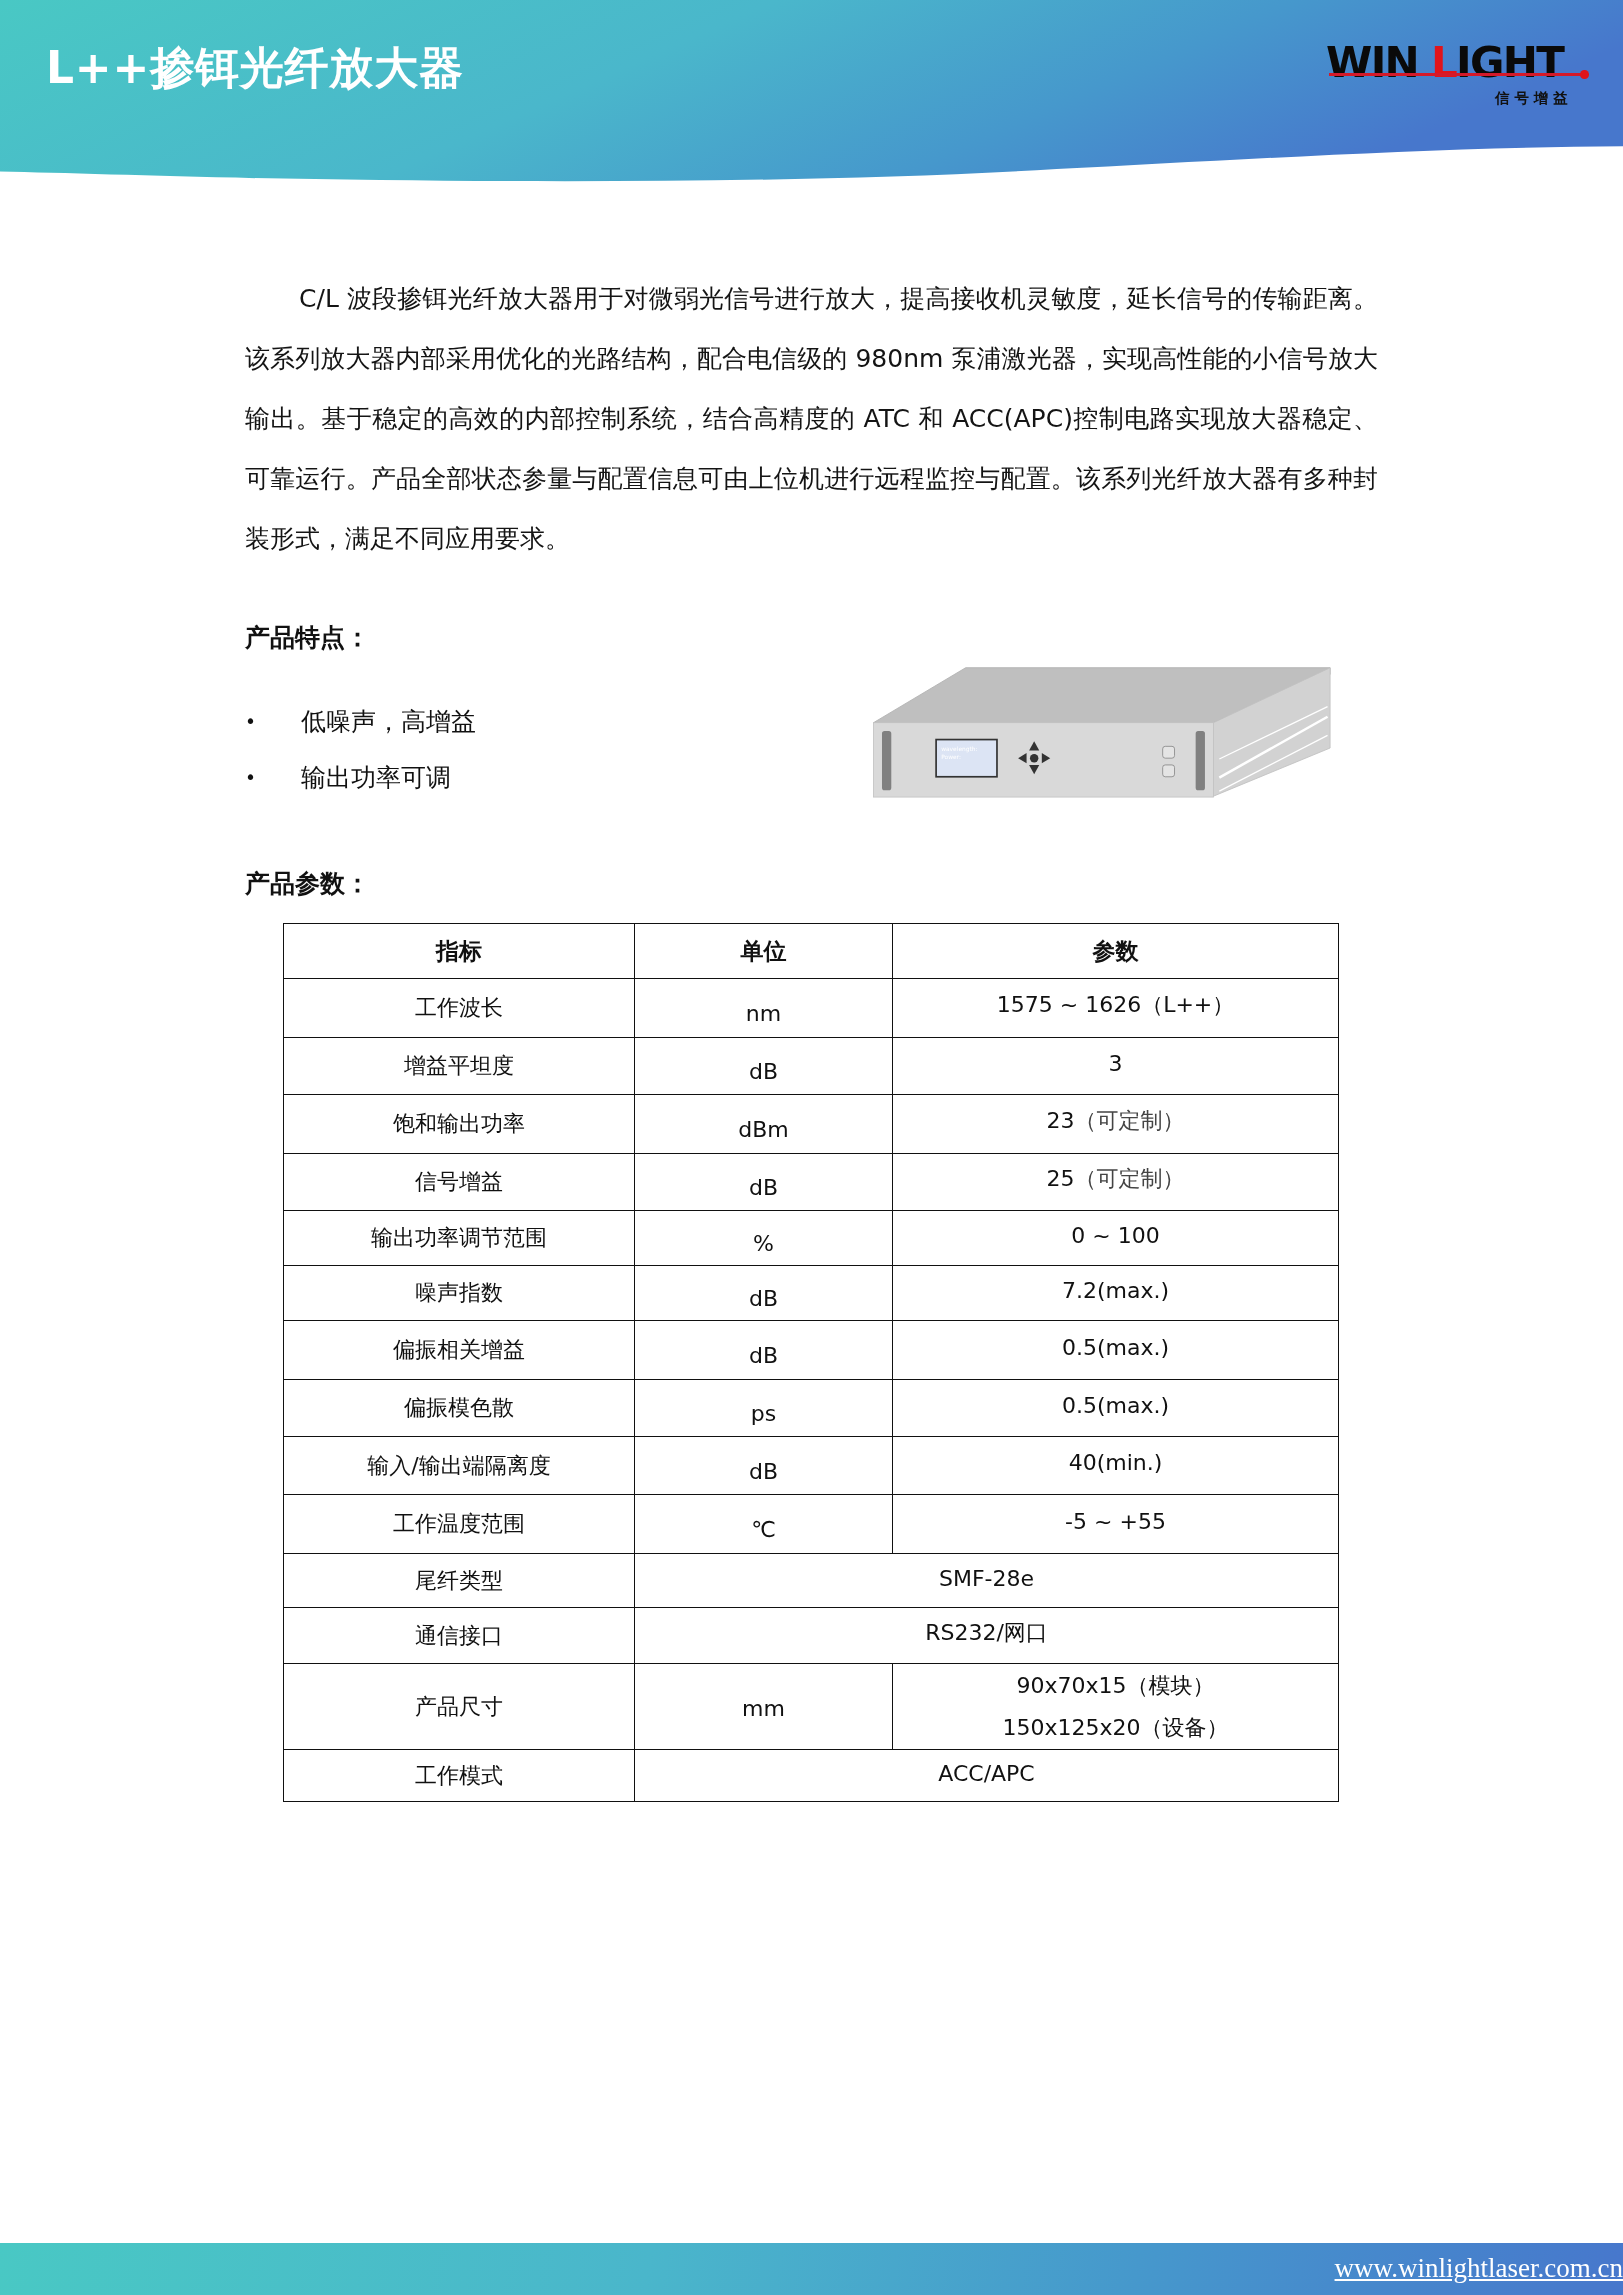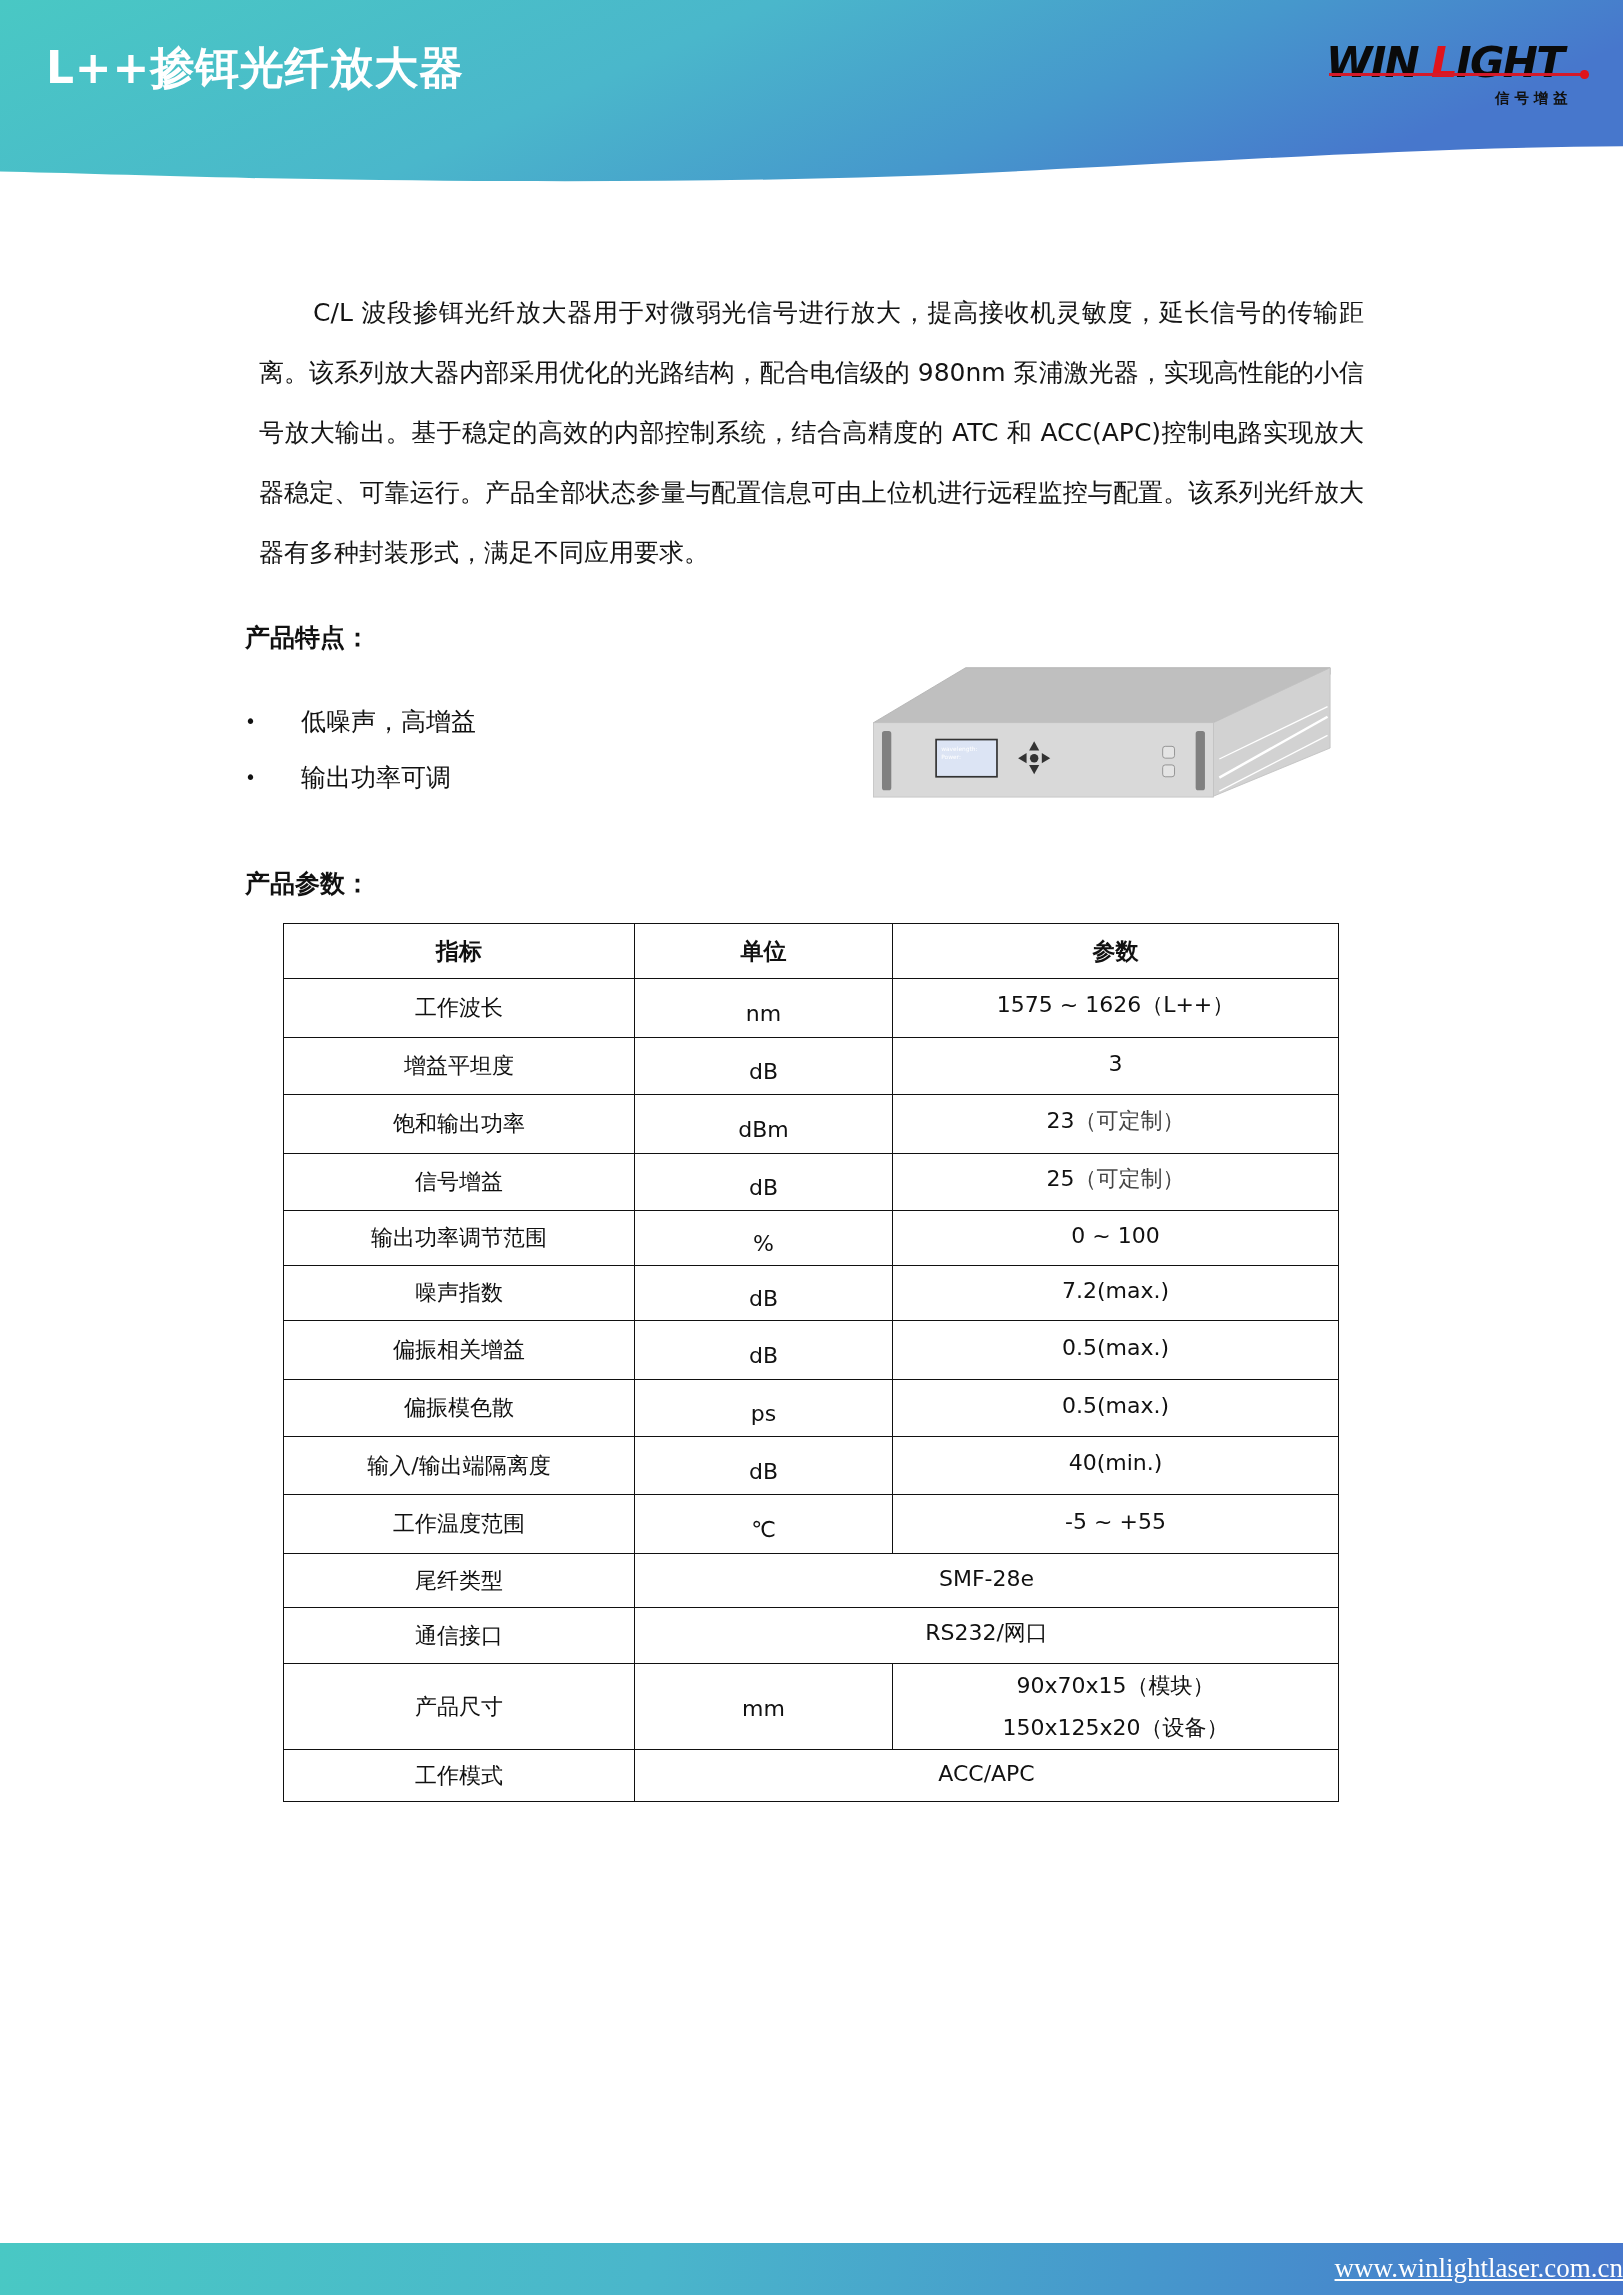--- a/index.html
+++ b/index.html
@@ -4,29 +4,29 @@
 <style>
   html, body { margin:0; padding:0; }
   body { width:1623px; height:2295px; position:relative; background:#ffffff; overflow:hidden;
          font-family:"DejaVu Sans","Liberation Sans",sans-serif; color:#111; }
   .header { position:absolute; left:0; top:0; width:1623px; height:186px; }
   .header svg { position:absolute; left:0; top:0; }
   .title { position:absolute; left:46px; top:39px; font-size:44px; font-weight:bold; color:#ffffff;
            letter-spacing:0.8px; font-family:"DejaVu Sans",sans-serif; }
   .logo { position:absolute; left:1326px; top:42px; width:271px; height:68px; }
   .logo-word { position:absolute; left:0; top:0; font-family:"DejaVu Sans",sans-serif; font-weight:bold;
-               font-style:italic; font-size:42px; letter-spacing:-1.7px; color:#0a0a0a; line-height:42px; }
+               font-size:42px; letter-spacing:-1.7px; color:#0a0a0a; line-height:42px; }
   .logo-word .red { color:#e0141b; }
   .logo-line { position:absolute; left:3.4px; top:31px; width:254px; height:2.5px; background:#d41a2a; }
   .logo-dot { position:absolute; left:254px; top:28px; width:8.5px; height:8.5px; border-radius:50%; background:#e0141b; }
   .logo-cn { position:absolute; left:169px; top:47px; font-size:14.4px; font-weight:bold; color:#111; letter-spacing:5px; }
 
   .intro { position:absolute; left:245px; top:269px; width:1133px; font-size:25px; line-height:60px;
            text-align:justify; color:#141414; }
-  .intro p { margin:14px; text-indent:54px; }
+  .intro p { margin:0; text-indent:54px; }
 
   .section-title { position:absolute; left:245px; font-size:25px; font-weight:bold; color:#111; }
   .features { position:absolute; left:245px; top:693px; list-style:none; margin:0; padding:0; font-size:25px; }
   .features li { height:56px; display:flex; align-items:center; }
   .features .bullet { width:56px; font-size:18.6px; }
 
   .device { position:absolute; left:871px; top:659px; width:465px; height:140px; }
 
   table.params { position:absolute; left:283px; top:923px; width:1056px; border-collapse:collapse;
                  font-size:22px; color:#111; }

